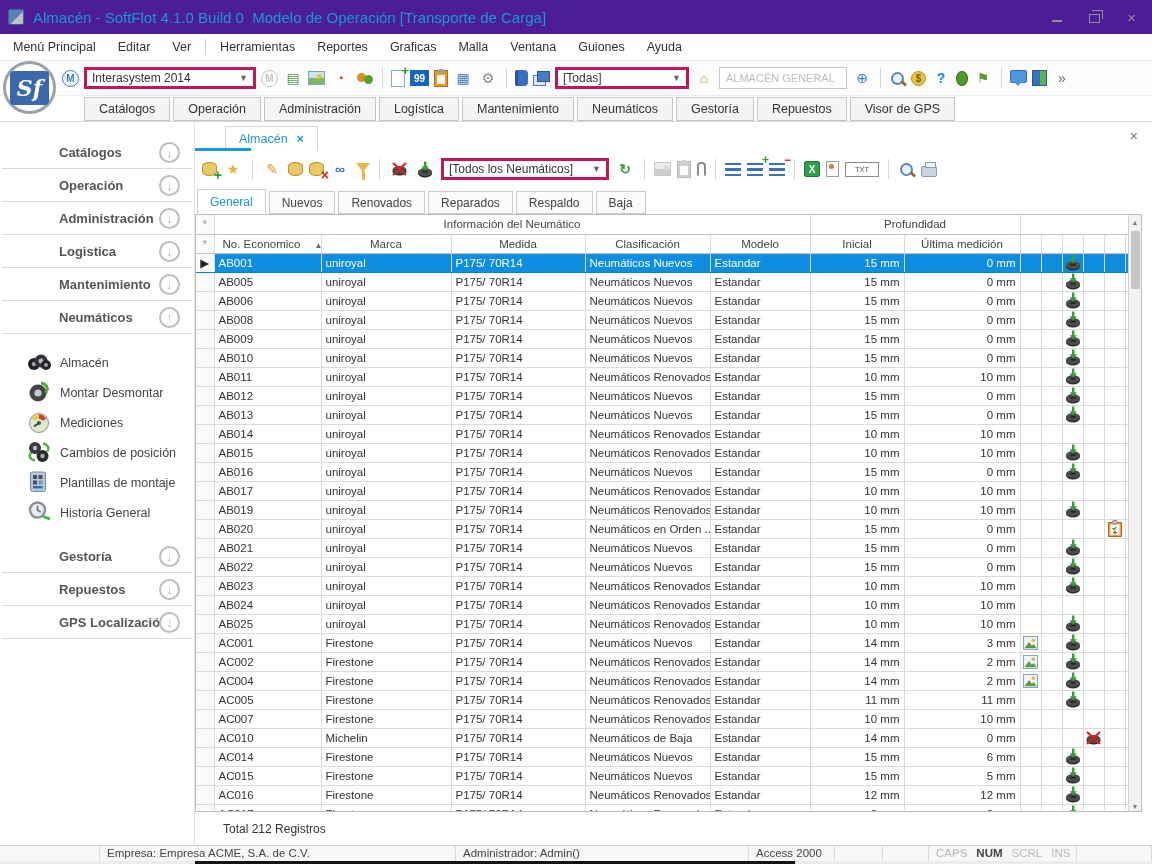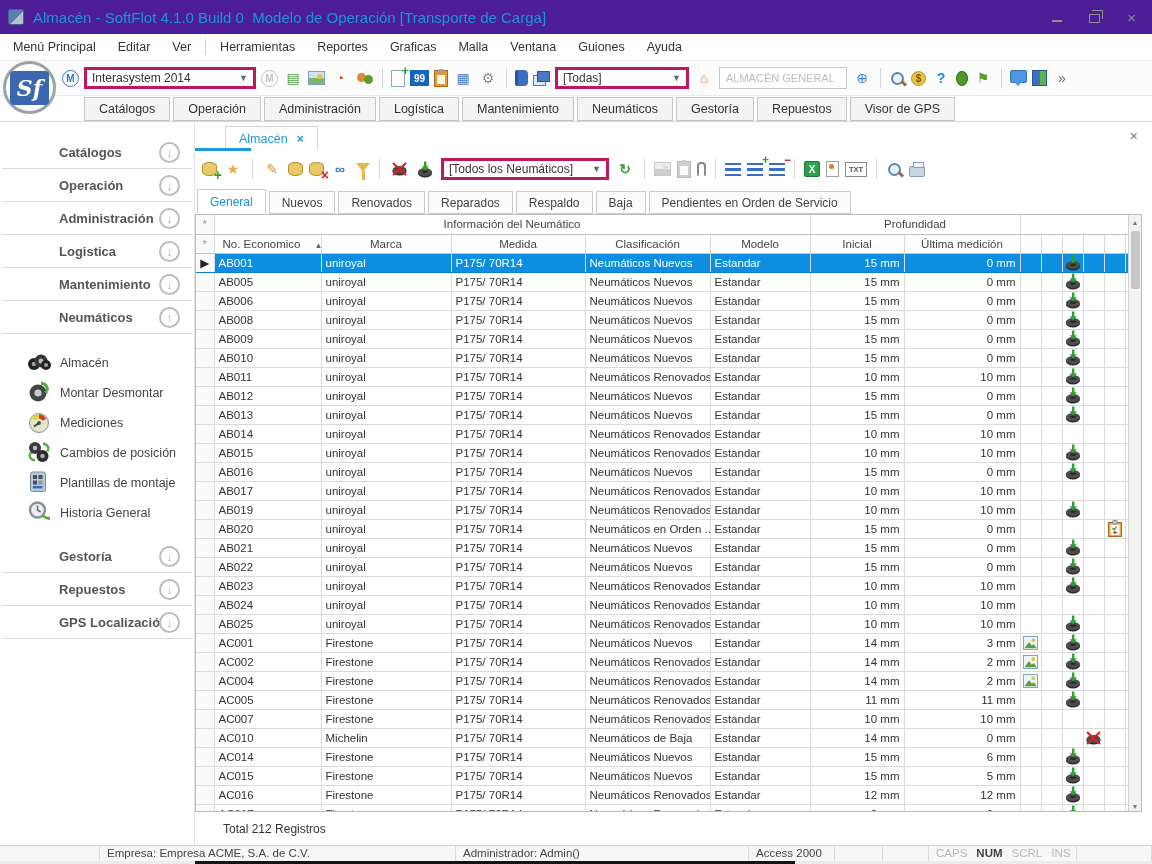--- a/index.html
+++ b/index.html
@@ -66,21 +66,21 @@
 .ic-cyl.del::after{content:"×";position:absolute;right:-6px;bottom:-8px;color:#d22;font-weight:bold;font-size:14px}
 .ic-funnel{width:0;height:0;border-left:7px solid transparent;border-right:7px solid transparent;border-top:9px solid #e8b64c;position:relative;margin-top:-4px;min-width:0}
 .ic-funnel::after{content:"";position:absolute;left:-1.5px;top:-1px;width:3px;height:9px;background:#e8b64c}
 .ic-paperclip{width:9px;height:14px;border:2px solid #8a8a8a;border-radius:4px 4px 2px 2px;border-bottom:none;min-width:9px}
 .ic-bars{width:16px;height:13px;background:repeating-linear-gradient(180deg,#3a6fc4 0 2.5px,transparent 2.5px 5.5px);position:relative;min-width:16px}
 .ic-bars.plus::after{content:"+";position:absolute;right:-6px;top:-10px;color:#2f9e2f;font-weight:bold;font-size:12px}
 .ic-bars.minus::after{content:"−";position:absolute;right:-6px;top:-10px;color:#d22;font-weight:bold;font-size:12px}
 .ic-excel{width:16px;height:16px;background:#2e9e4f;border:1px solid #1d7a38;color:#fff;font-size:10px;font-weight:bold;border-radius:2px;min-width:16px}
 .ic-report{width:13px;height:16px;background:#fff;border:1px solid #9aa0a6;position:relative;min-width:13px}
 .ic-report::after{content:"";position:absolute;left:2px;top:2px;width:5px;height:5px;border-radius:50%;background:#e07a2e}
-.ic-txt{width:22px;height:15px;border:1px solid #8a8a8a;color:#555;font-size:7.5px;font-weight:bold;background:#fff;min-width:22px}
+.ic-txt{width:34px;height:15px;border:1px solid #8a8a8a;color:#555;font-size:7.5px;font-weight:normal;background:#fff;min-width:22px}
 .ic-print{width:16px;height:11px;background:#c9d4e4;border:1px solid #8a9ab0;border-radius:2px;position:relative;margin-top:4px;min-width:16px}
 .ic-print::before{content:"";position:absolute;left:3px;top:-5px;width:9px;height:4px;background:#eef3fa;border:1px solid #8a9ab0}
 
 
 .ribbontabs{height:26px;display:flex;align-items:flex-end;padding-left:84px;background:#fff;border-bottom:1px solid #d8d8d8}
 .rtab{border:1px solid #c6c6c6;background:#f4f4f4;padding:0 14px;font-size:12.5px;color:#333;margin-right:3px;height:24px;display:flex;align-items:center}
 
 
 .main{position:absolute;top:122px;left:0;right:0;bottom:19px;display:flex}
 .sidebar{width:195px;border-right:1px solid #e4e4e4;padding-top:14px;background:#fff}
@@ -377,21 +377,20 @@
           <span class="tbi ic-print" style=""></span>
         </div>
 
       <div class="subtabs" id="subtabs">
           <span class="stab active">General</span>
           <span class="stab">Nuevos</span>
           <span class="stab">Renovados</span>
           <span class="stab">Reparados</span>
           <span class="stab">Respaldo</span>
           <span class="stab">Baja</span>
-          <span class="stab">Pendientes en Orden de Servicio</span>
         </div>
 
       <div class="gridwrap">
         <table id="grid">
             <colgroup>
               <col style="width:18px">
               <col style="width:107px">
               <col style="width:130px">
               <col style="width:134px">
               <col style="width:125px">

